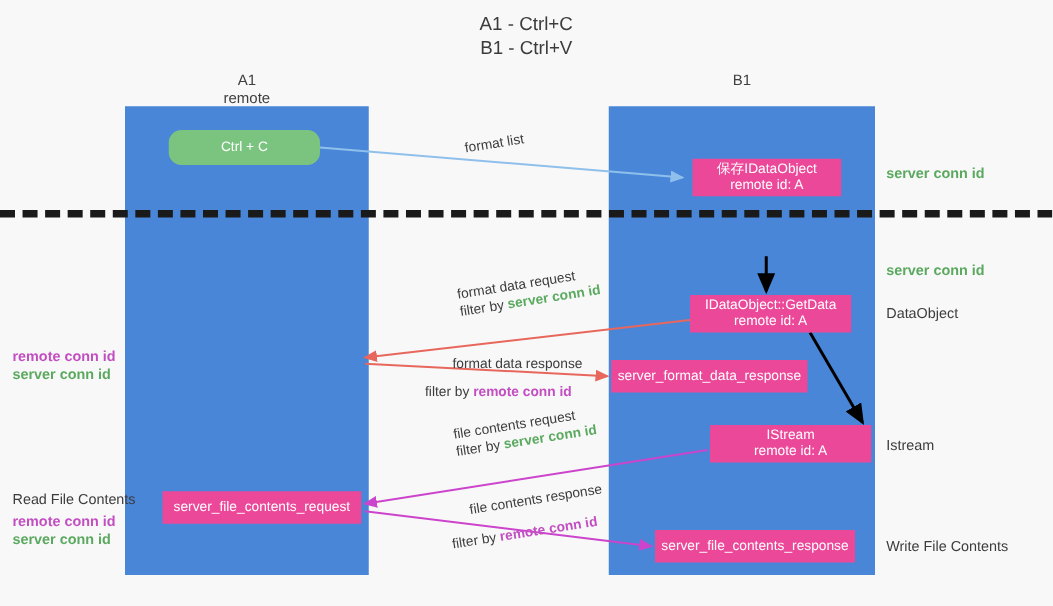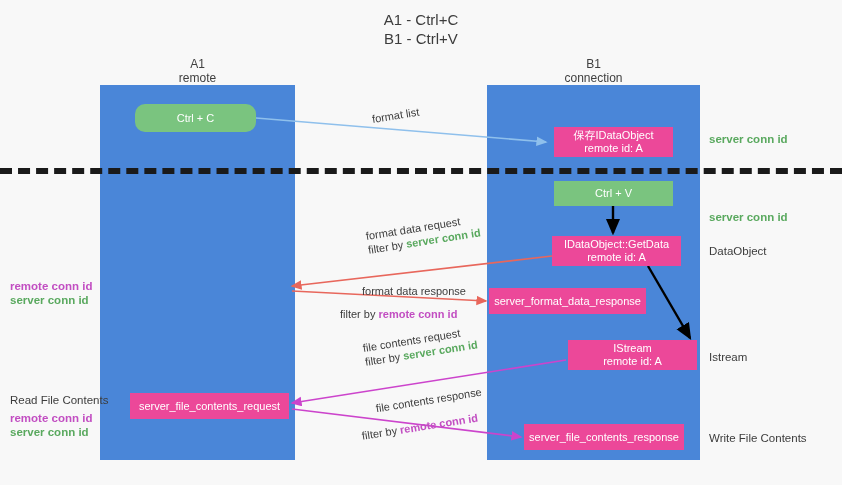--- a/index.html
+++ b/index.html
@@ -105,21 +105,20 @@
     <div>A1 - Ctrl+C</div>
     <div>B1 - Ctrl+V</div>
   </div>
 
   <div class="colhead colhead-a">
     <div>A1</div>
     <div>remote</div>
   </div>
   <div class="colhead colhead-b">
     <div>B1</div>
-    <div>connection</div>
   </div>
 
   <div class="lane lane-a"></div>
   <div class="lane lane-b"></div>
 
   <svg id="wires" viewBox="0 0 842 485">
     <defs>
       <marker id="ah-blue" markerWidth="7" markerHeight="7" refX="6" refY="3" orient="auto">
         <path d="M0,0 L7,3 L0,6 z" fill="#8fc0ec"></path>
       </marker>
@@ -153,23 +152,20 @@
 
   <div class="box green" style="left:135px; top:104px; width:121px; height:28px;border-radius:10px;">
     <span>Ctrl + C</span>
   </div>
 
   <div class="box orange" style="left:554px; top:127px; width:119px; height:30px;">
     <span>保存IDataObject</span>
     <span>remote id: A</span>
   </div>
 
-  <div class="box green" style="left:554px; top:181px; width:119px; height:25px;">
-    <span>Ctrl + V</span>
-  </div>
 
   <div class="box orange" style="left:552px; top:236px; width:129px; height:30px;">
     <span>IDataObject::GetData</span>
     <span>remote id: A</span>
   </div>
 
 
   <div class="box orange" style="left:489px; top:288px; width:157px; height:26px;">
     <span>server_format_data_response</span>
   </div>

